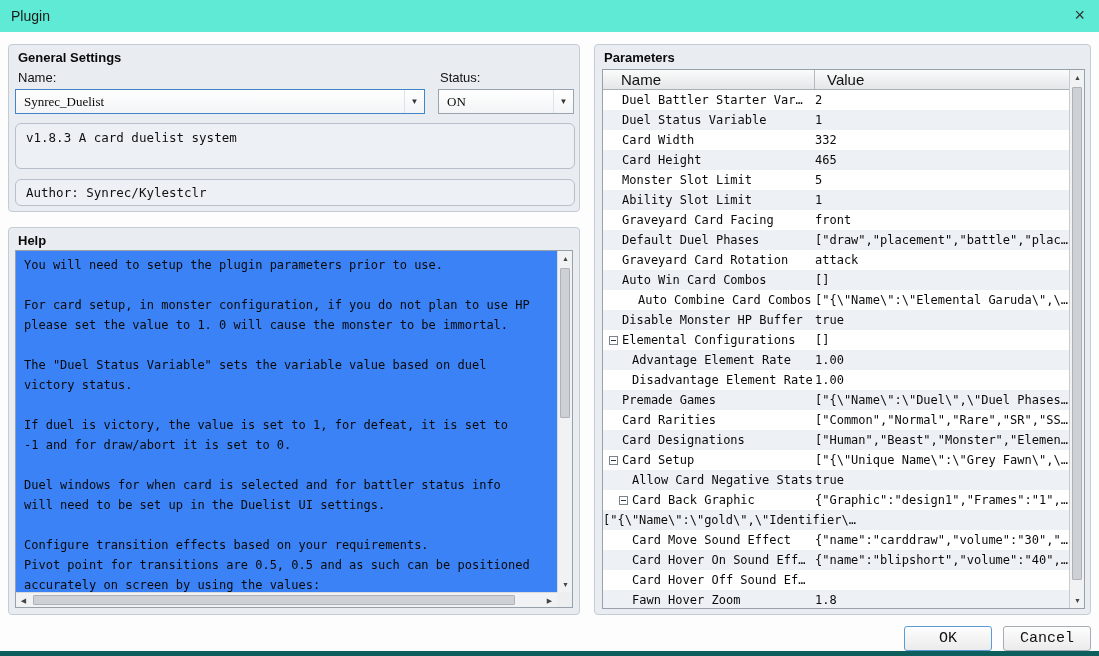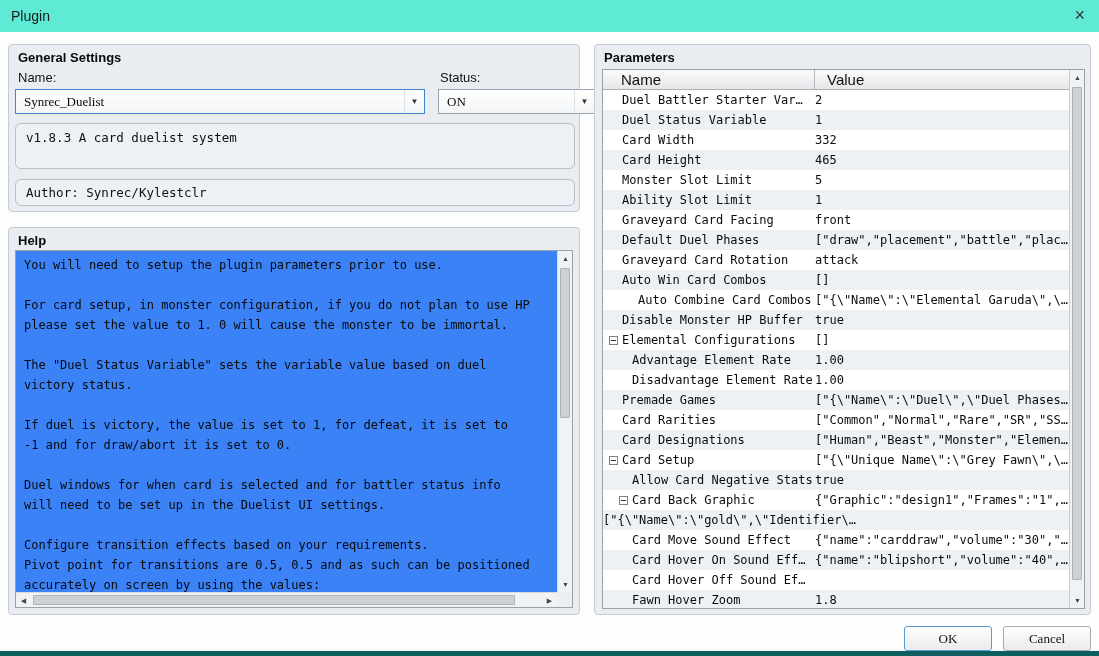--- a/index.html
+++ b/index.html
@@ -13,21 +13,21 @@
 
   .group { position:absolute; background:#e9edf2; border:1px solid #c3cbd5; border-radius:4px; }
   .group-title { position:absolute; left:9px; top:5px; font-weight:bold; font-size:13px; color:#0a0a0a; }
 
   .g-general { left:8px; top:44px; width:572px; height:168px; }
   .fld-label { position:absolute; font-size:13px; color:#111; }
   .lbl-name { left:9px; top:25px; }
   .lbl-status { left:431px; top:25px; }
   .combo { position:absolute; background:linear-gradient(#ffffff,#f3f4f6); border:1px solid #9aa4b0; border-radius:0; font-family:Liberation Serif, serif; font-size:13px; color:#0a0a0a; cursor:default;text-align:center; }
   .combo-name { left:6px; top:44px; width:410px; height:25px; border-color:#3e86c7; }
-  .combo-status { left:429px; top:44px; width:157px; height:25px; }
+  .combo-status { left:429px; top:44px; width:136px; height:25px; }
   .combo .val { position:absolute; left:8px; top:4px; white-space:pre; }
   .combo .arrow { position:absolute; right:0; top:0; width:20px; height:100%; display:flex; align-items:center; justify-content:center; font-size:8px; color:#333; border-left:1px solid #dde2e8; }
   .readonly { position:absolute; background:#edf0f4; border:1px solid #b6bfca; border-radius:6px; font-family:var(--mono); font-size:12.5px; color:#111; white-space:pre; }
   .desc-box { left:6px; top:78px; width:560px; height:46px; padding:6px 10px; }
   .author-box { left:6px; top:134px; width:560px; height:27px; padding:5px 10px; }
 
   .g-help { left:8px; top:227px; width:572px; height:388px; }
   .textarea { position:absolute; left:6px; top:22px; right:6px; bottom:6px; background:#3b82f6; border:1px solid #98a0aa; }
   .help-text { position:absolute; left:0; top:0; right:15px; bottom:15px; overflow:hidden; padding:4px 8px; font-family:var(--mono); font-size:12px; line-height:20px; white-space:pre; color:#0a0a0a; }
 
@@ -52,21 +52,21 @@
   .trow { display:flex; height:20px; line-height:20px; font-family:var(--mono); font-size:12px; color:#0a0a0a; }
   .trow:nth-child(even) { background:#edf0f5; }
   .td-name { width:212px; overflow:hidden; white-space:pre; display:flex; align-items:center; }
   .td-value { flex:1; overflow:hidden; white-space:pre; }
   .expander { width:9px; height:9px; border:1px solid #7a828c; background:#fff; position:relative; margin-right:4px; flex:none; }
   .expander::after { content:""; position:absolute; left:1px; right:1px; top:3px; border-top:1px solid #333; }
   .exp-space { width:13px; flex:none; }
   .params-table .sb-v { bottom:0; border-left:1px solid #c8ccd0; }
   .params-table .sb-v .sb-thumb { left:2px; right:2px; top:17px; bottom:28px; }
 
-  .btn { position:absolute; top:626px; width:88px; height:25px; font-size:13px; font-family:Liberation Serif, serif; background:linear-gradient(#fdfdfd,#ebebec); border:1px solid #a6adb4; border-radius:3px; color:#111; cursor:pointer; }
+  .btn { position:absolute; top:626px; width:88px; height:25px; font-size:15px; font-family:Liberation Mono, monospace; background:linear-gradient(#fdfdfd,#ebebec); border:1px solid #a6adb4; border-radius:3px; color:#111; cursor:pointer; }
   .btn-ok { left:904px; border-color:#5b9bd5; }
   .btn-cancel { left:1003px; }
   .teal-strip { position:absolute; left:0; right:0; bottom:0; height:5px; background:#0e5e5e; }
 </style>
 </head>
 <body>
 
 <div class="titlebar">
   <span class="win-title">Plugin</span>
   <span class="win-close">×</span>

